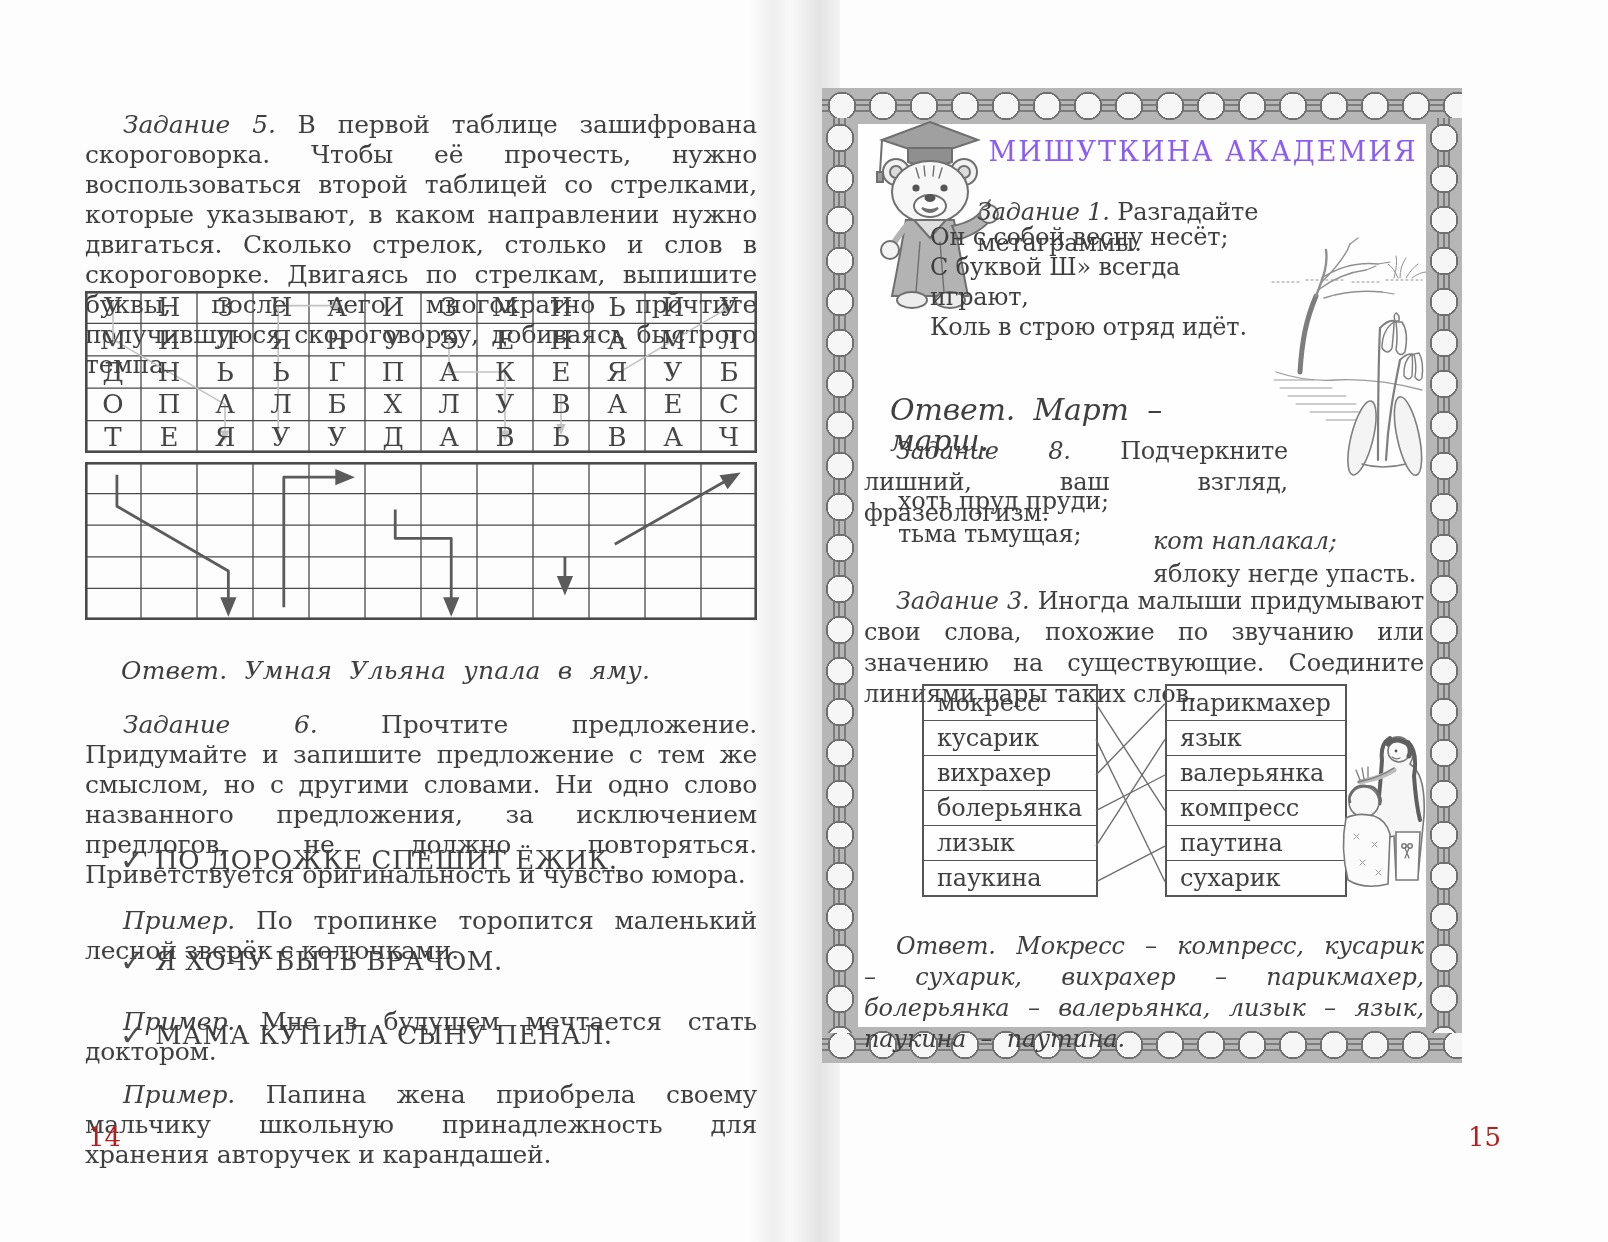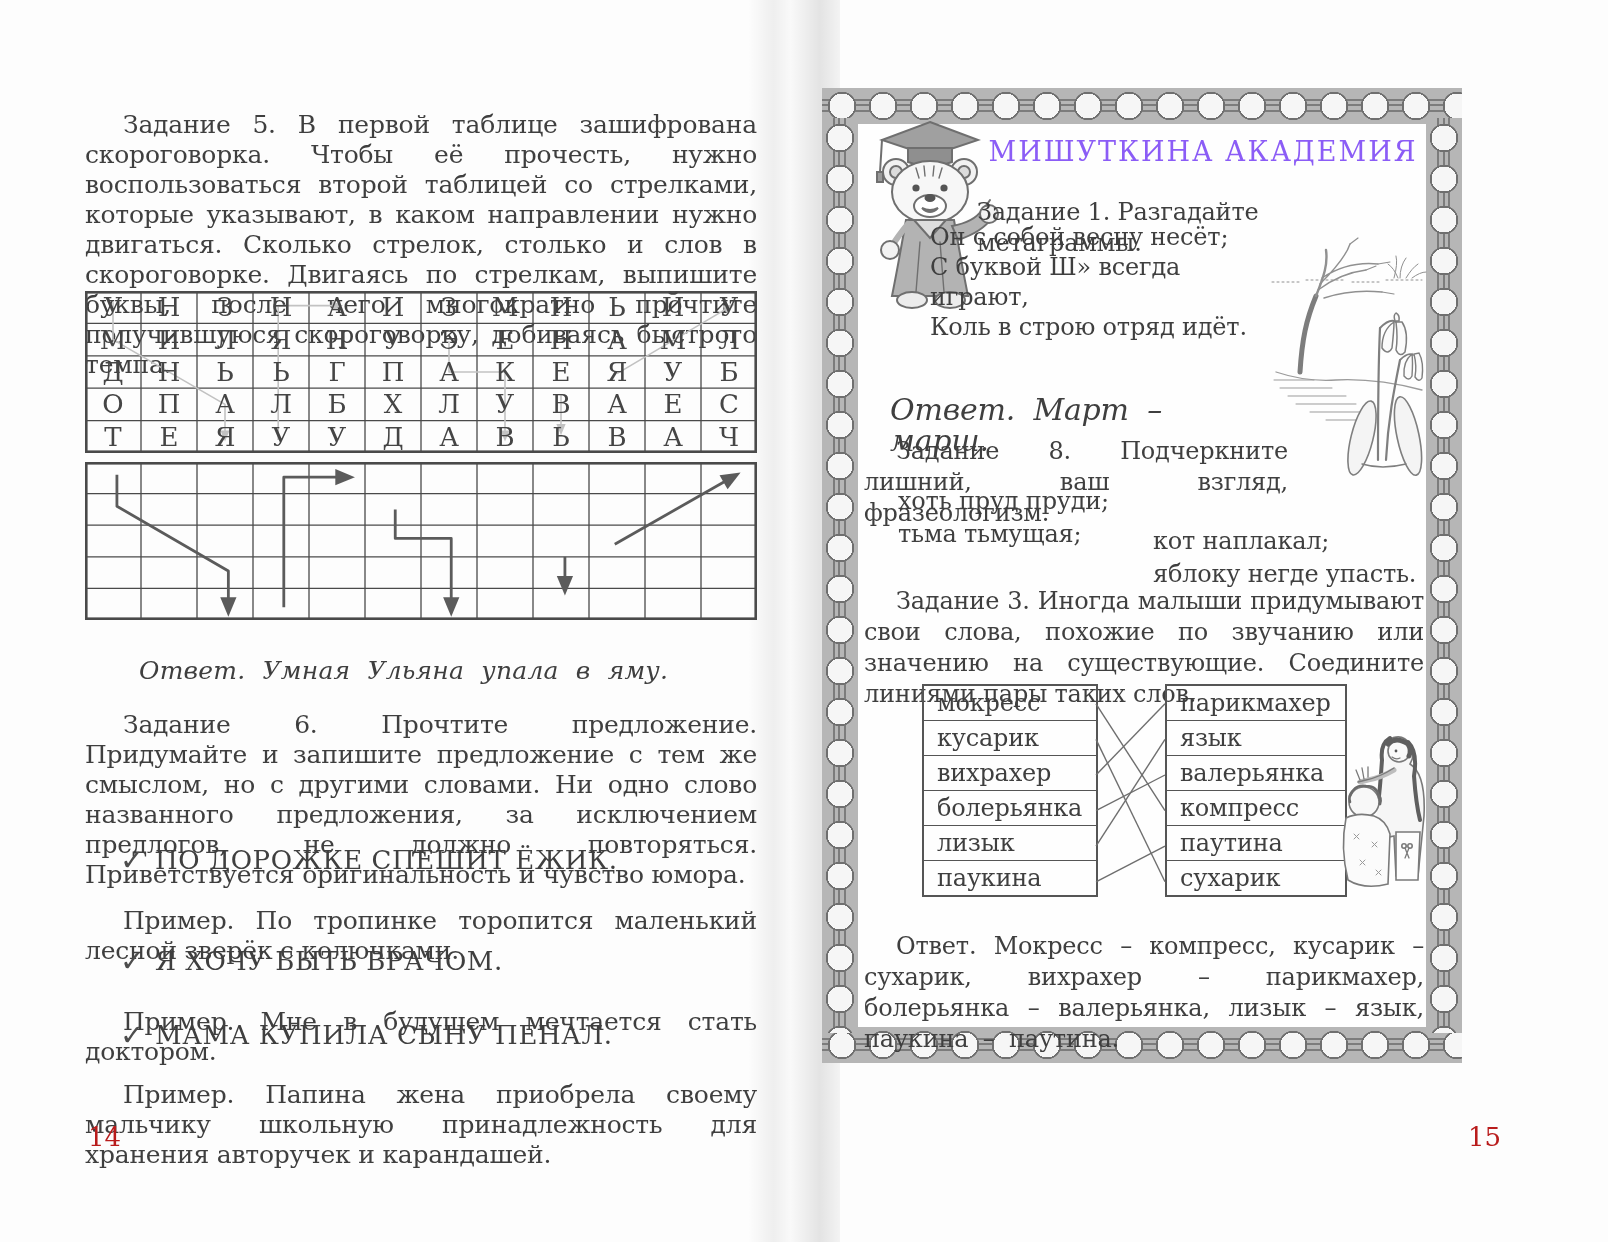--- a/index.html
+++ b/index.html
@@ -1,18 +1,18 @@
 <!DOCTYPE html>
 <html lang="ru"><head>
 <meta charset="utf-8">
 <style>
   html,body{margin:0;padding:0;background:#e9e9e9;}
   #canvas{position:relative;width:1608px;height:1242px;background:#fdfdfd;overflow:hidden;
           font-family:"DejaVu Serif","Liberation Serif",serif;color:#3f3f3f;}
-  .it{}
+  .it{font-style:italic;}
   
   #gutter{position:absolute;left:748px;top:0;width:92px;height:1242px;pointer-events:none;
     background:linear-gradient(to right, rgba(0,0,0,0) 0%, rgba(0,0,0,0.06) 28%,
        rgba(0,0,0,0.015) 46%, rgba(0,0,0,0.10) 78%, rgba(0,0,0,0.04) 100%);}
   
   #left-page{position:absolute;left:85px;top:85px;width:672px;height:1100px;}
   #left-page .blk{position:absolute;left:0;width:672px;}
   .para{font-size:25px;line-height:30px;text-align:justify;text-indent:38px;letter-spacing:-0.2px;}
   .answer-line{font-size:25px;font-style:italic;word-spacing:9px;letter-spacing:0.2px;}
   .sentence-line{font-size:26px;letter-spacing:0.6px;margin-left:35px;}
@@ -164,21 +164,21 @@
         <polyline points="198.79999999999998,145.35999999999999 198.79999999999998,15.168 264.32,15.168" fill="none" stroke="#5b5b5b" stroke-width="2.8" stroke-linejoin="round"></polyline>
         <polygon points="269.92,15.168 250.32,23.287999999999997 250.32,7.048" fill="#5b5b5b"></polygon>
         <polyline points="310.24,47.400000000000006 310.24,76.472 366.24,76.472 366.24,149.152" fill="none" stroke="#5b5b5b" stroke-width="2.8" stroke-linejoin="round"></polyline>
         <polygon points="366.24,154.75199999999998 358.12,135.152 374.36,135.152" fill="#5b5b5b"></polygon>
         <polyline points="479.92,94.80000000000001 479.92,127.98" fill="none" stroke="#5b5b5b" stroke-width="2.8" stroke-linejoin="round"></polyline>
         <polygon points="479.92,133.58 471.8,113.98 488.04,113.98" fill="#5b5b5b"></polygon>
         <polyline points="529.76,82.16000000000001 650.7199999999999,13.272" fill="none" stroke="#5b5b5b" stroke-width="2.8" stroke-linejoin="round"></polyline>
         <polygon points="655.5861769933462,10.500660708352852 642.5729994895225,27.256304869469982 634.5361155437458,13.14439158876576" fill="#5b5b5b"></polygon>
       </svg>
 
-    <p class="blk answer-line" style="top:546px;margin-left:54px;width:630px;"><span>Ответ.</span><span> Умная Ульяна упала в яму.</span></p>
+    <p class="blk answer-line" style="top:546px;margin-left:36px;width:630px;"><span>Ответ.</span><span> Умная Ульяна упала в яму.</span></p>
 
     <p class="blk para" style="top:600px;"><span class="it">Задание 6.</span><span> Прочтите предложение. Придумайте и запишите предложение с тем же смыслом, но с другими словами. Ни одно слово названного предложения, за исключением предлогов, не должно повторяться. Приветствуется оригинальность и чувство юмора.</span></p>
 
     <div class="blk sentence-line" style="top:757px;"><span class="check">✓</span><span>ПО ДОРОЖКЕ СПЕШИТ ЁЖИК.</span></div>
     <p class="blk para" style="top:796px;"><span class="it">Пример.</span><span> По тропинке торопится маленький лесной зверёк с колючками.</span></p>
 
     <div class="blk sentence-line" style="top:858px;"><span class="check">✓</span><span>Я ХОЧУ БЫТЬ ВРАЧОМ.</span></div>
     <p class="blk para" style="top:897px;"><span class="it">Пример.</span><span> Мне в будущем мечтается стать доктором.</span></p>
 
     <div class="blk sentence-line" style="top:932px;"><span class="check">✓</span><span>МАМА КУПИЛА СЫНУ ПЕНАЛ.</span></div>

